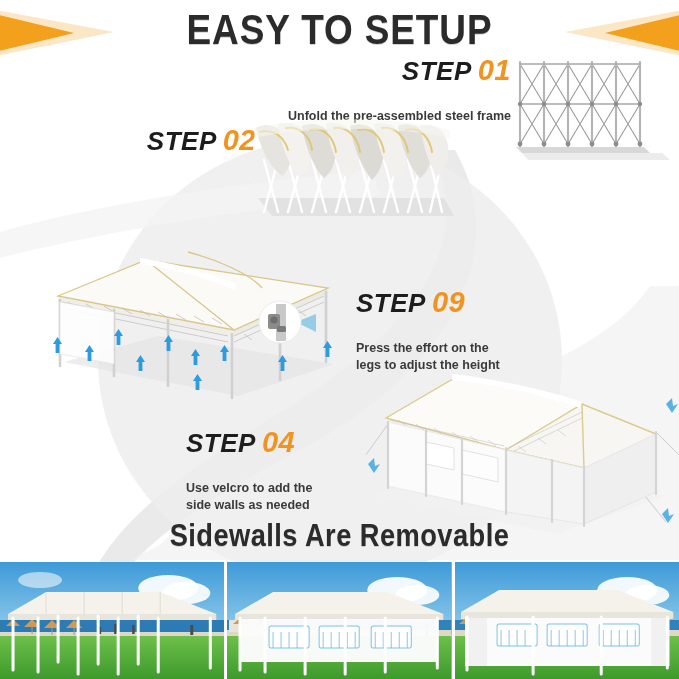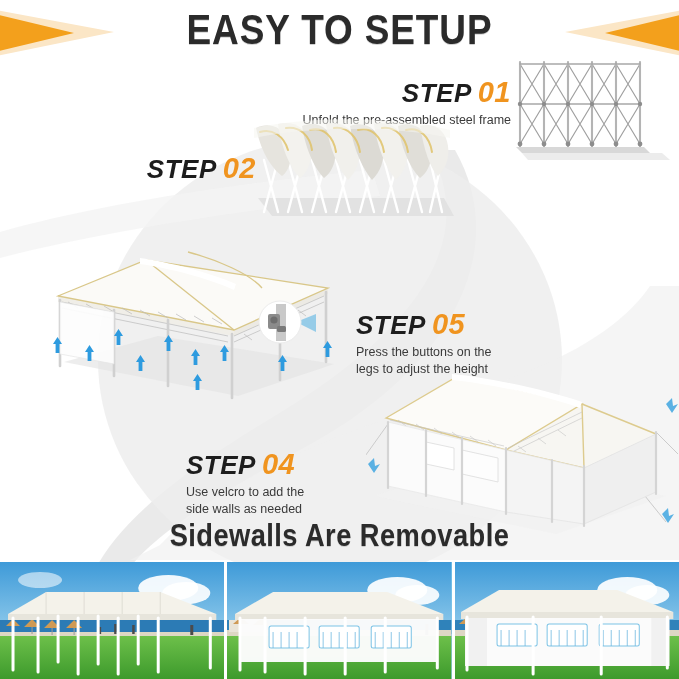--- a/index.html
+++ b/index.html
@@ -33,33 +33,34 @@
     text-shadow:0 1px 0 rgba(0,0,0,.18);
     white-space:nowrap;
   }
 
   
   .step{position:absolute;}
   .step-title{
     font-family:"Liberation Sans","DejaVu Sans",sans-serif;
     font-weight:bold;font-style:italic;
     font-size:26px;letter-spacing:.5px;
-    color:#1d1d1d;white-space:nowrap;line-height:1;margin-top:22px;
+    color:#1d1d1d;white-space:nowrap;line-height:1;
   }
   .step-title .num{color:#f0941f;margin-left:6px;font-size:29px;}
   .step-desc{
-    font-size:12.5px;color:#3a3a3a;line-height:1.35;margin-top:5px;
+    font-size:12.5px;color:#3a3a3a;line-height:1.35;margin-top:23px;
     white-space:pre-line;
+    font-weight:bold;
   }
   .ta-right{text-align:right;}
   .ta-left{text-align:left;}
   .ta-center{text-align:left;}
 
   #step01{right:168px;top:56px;width:260px;}
-  #step02{left:16px;top:132px;width:240px;}
+  #step02{left:16px;top:126px;width:240px;}
   #step03{left:356px;top:288px;width:220px;}
   #step04{left:186px;top:428px;width:200px;}
 
   
   .illus{position:absolute;}
   #illus-frame{right:2px;top:52px;width:175px;height:112px;}
   #illus-folded{left:248px;top:112px;width:210px;height:112px;}
   #illus-open{left:28px;top:244px;width:340px;height:160px;}
   #illus-walls{left:366px;top:346px;width:313px;height:190px;}
 
@@ -207,23 +208,23 @@
         <path d="M110,18 C124,14 134,26 136,40"></path>
         <path d="M134,16 C148,14 158,26 160,40"></path>
         <path d="M158,18 C172,14 182,26 184,40"></path>
       </g>
       <path d="M6,16 C60,4 150,4 202,18 L202,26 C150,14 60,14 6,26 Z" fill="#f6f5f1" opacity=".55"></path>
     </svg>
   </div>
 
   <div class="step ta-left" id="step03">
     <div class="step-title">
-      <span>STEP</span><span class="num">05</span>
-    </div>
-    <div class="step-desc">Press the buttons on the
+      <span>STEP</span><span class="num">09</span>
+    </div>
+    <div class="step-desc">Press the effort on the
 legs to adjust the height</div>
   </div>
 
   <div class="illus" id="illus-open">
     <svg viewBox="0 0 340 160" width="340" height="160">
 
       <path d="M36,118 L210,152 L306,120 L130,92 Z" fill="#e3e3e3" opacity=".65"></path>
 
       <path d="M30,52 L118,16 L300,44 L206,86 Z" fill="#fbfaf7"></path>
       <path d="M30,52 L206,86 L206,92 L30,58 Z" fill="#f0eee8"></path>

